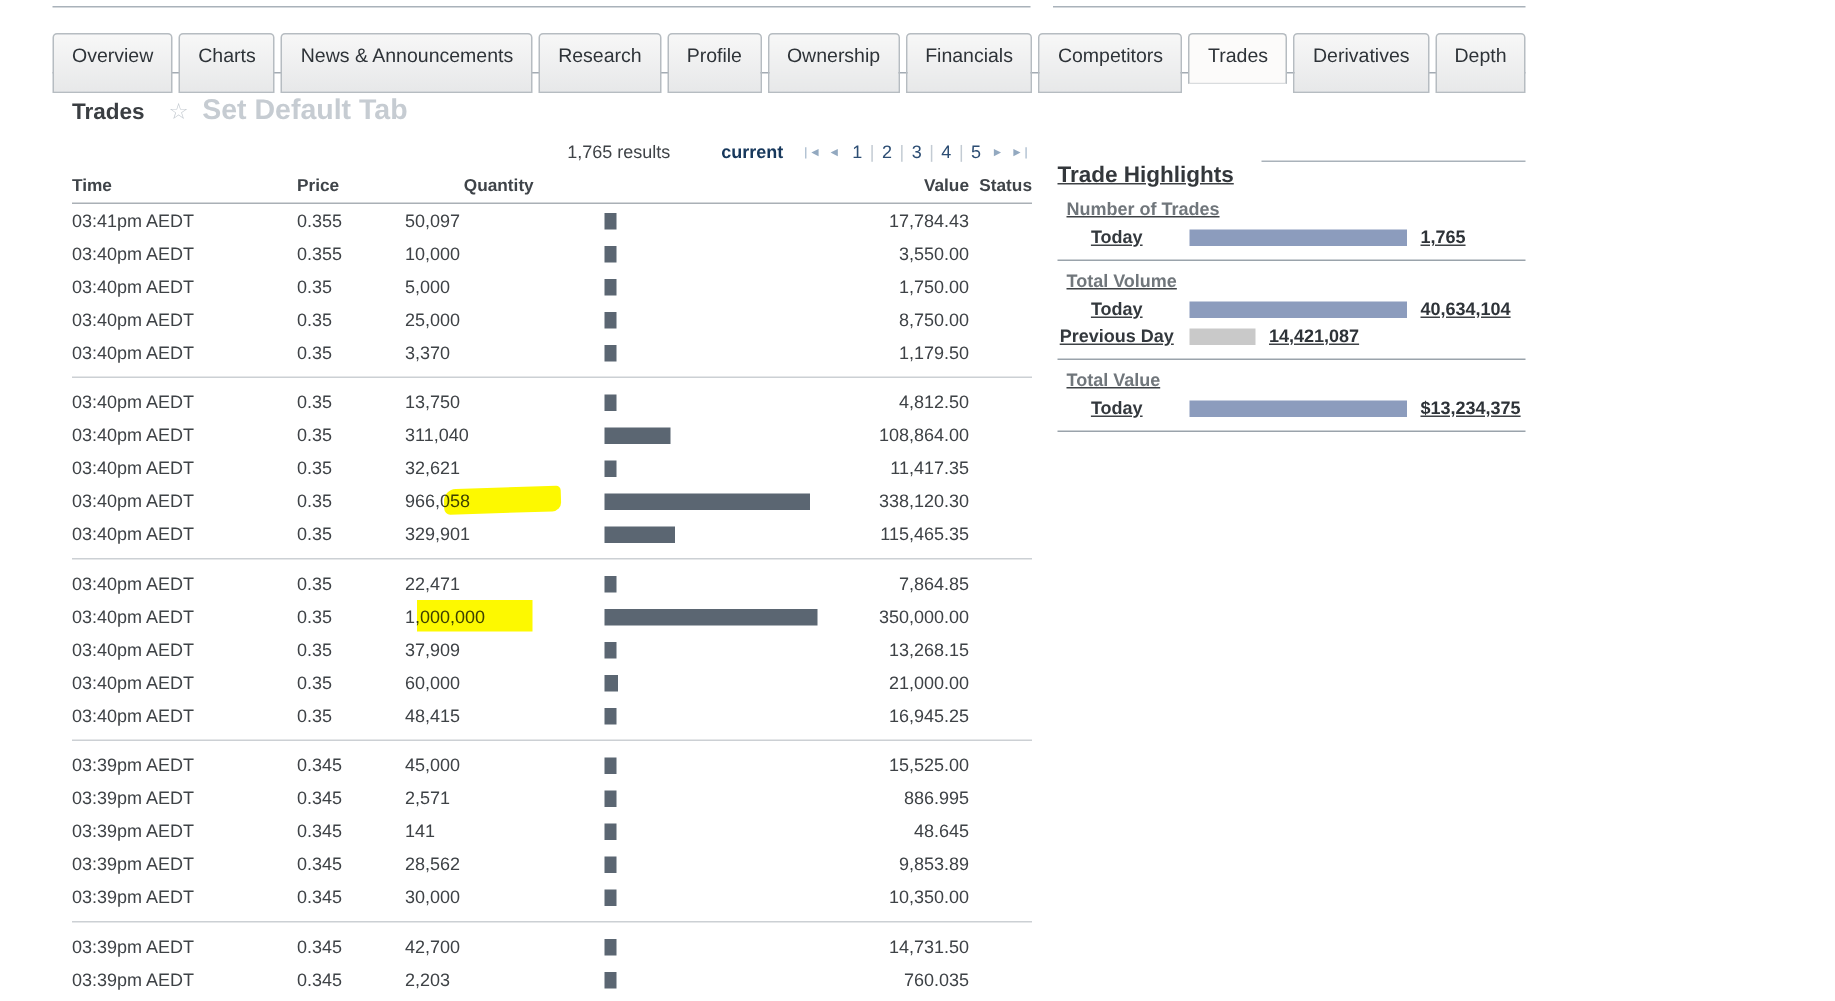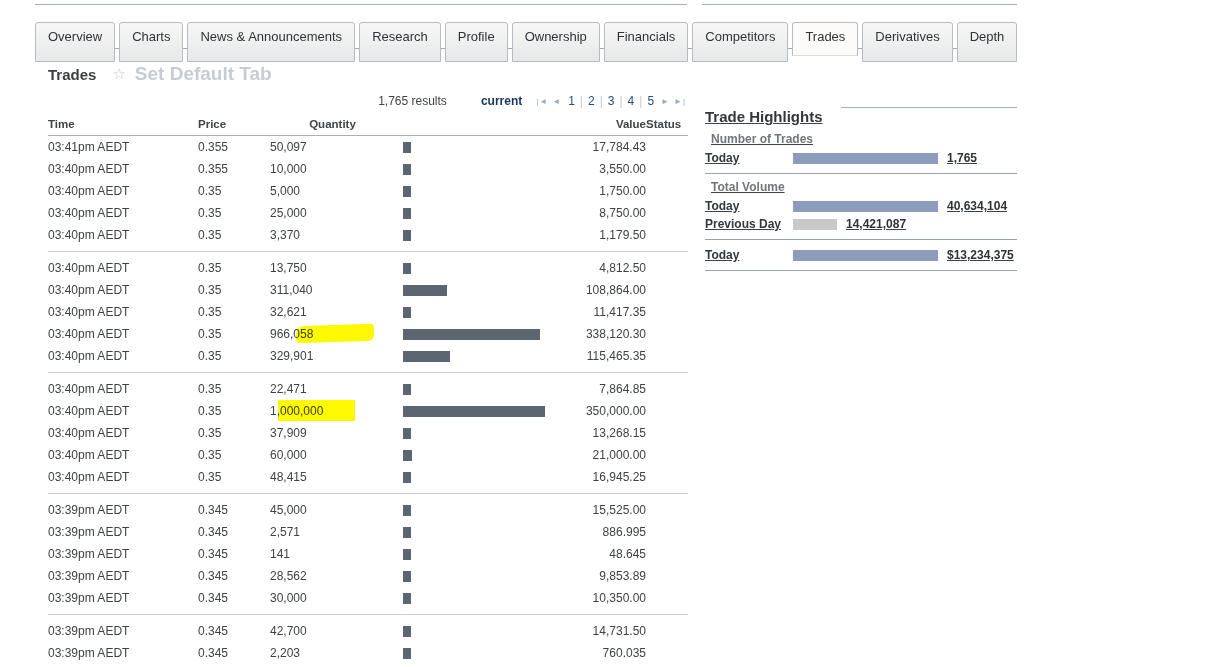--- a/index.html
+++ b/index.html
@@ -41,36 +41,36 @@
   .trow { position:relative; display:grid; grid-template-columns:150px 72px 125px 165px 86px 42px;
           height:22px; align-items:center; }
   .thead-row { height:18px; font-weight:bold; color:#3f4449; font-size:11.5px; }
   .thead-line { height:1px; background:#aab0b6; margin-top:2px; }
   .c-price { text-align:left; }
   .c-qty   { text-align:left; }
   .c-quantity-head { text-align:center; }
   .c-bar   { padding-left:8px; }
   .qbar    { height:11px; background:#5b6672; }
   .c-val   { text-align:right; }
-  .c-status{ text-align:left; }
+  .c-status{ text-align:right; }
   .group-sep { height:1px; background:#ccd0d4; margin:5px 0; }
 
   
   .hl-marker::after { content:""; position:absolute; left:248px; top:2px; width:78px; height:17px;
                       background:#fdf900; mix-blend-mode:multiply; transform:rotate(-1.8deg);
                       border-radius:8px 3px 6px 4px; pointer-events:none; }
   .hl-box::after    { content:""; position:absolute; left:230px; top:0;  width:77px; height:21px;
                       background:#fdf900; mix-blend-mode:multiply; pointer-events:none; }
 
   
   #highlights-panel { position:absolute; left:705px; top:108px; width:312px; font-size:12px;text-decoration:underline; }
   #panel-title { font-size:15px; font-weight:bold; color:#33373b; margin-bottom:7px; }
   .sect-label { font-weight:bold; color:#70767b; margin:2px 0 3px 6px; }
   .sect-row { display:flex; align-items:center; height:18px; }
-  .sect-row .rlabel { width:88px; text-align:left; font-weight:bold; color:#33383d; padding-right:9px; }
+  .sect-row .rlabel { width:88px; text-align:center; font-weight:bold; color:#33383d; padding-right:9px; }
   .sect-row .rbar { height:11px; }
   .sect-row .rval { margin-left:9px; font-weight:bold; color:#2e3338; }
   .panel-div { height:1px; background:#9aa3ab; margin:6px 0; }
 </style>
 </head>
 <body>
 
 <div id="screen">
   <div class="hline" id="topline-left"></div>
   <div class="hline" id="topline-right"></div>
@@ -348,20 +348,21 @@
           <div class="rlabel">Today</div>
           <div class="rbar" style="width: 145px; background: rgb(140, 156, 189);"></div>
           <div class="rval">40,634,104</div>
         </div>
         <div class="sect-row">
           <div class="rlabel">Previous Day</div>
           <div class="rbar" style="width: 44px; background: rgb(201, 201, 201);"></div>
           <div class="rval">14,421,087</div>
         </div>
         <div class="panel-div"></div>
+        <div class="sect-label">Total Value</div>
         <div class="sect-row">
           <div class="rlabel">Today</div>
           <div class="rbar" style="width: 145px; background: rgb(140, 156, 189);"></div>
           <div class="rval">$13,234,375</div>
         </div>
         <div class="panel-div"></div>
       </div>
   </div>
 </div>
 

